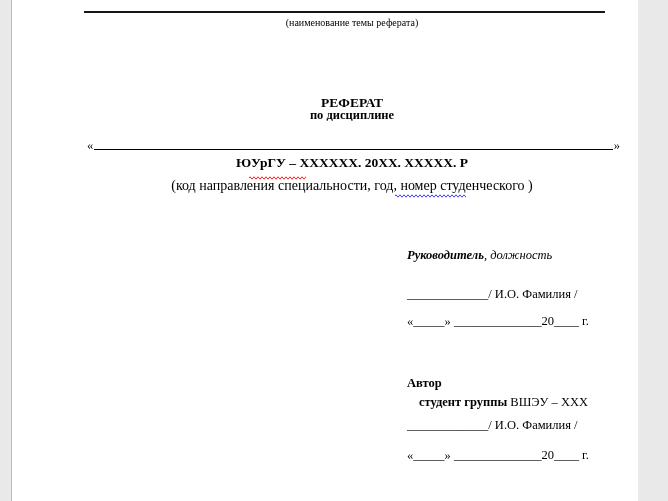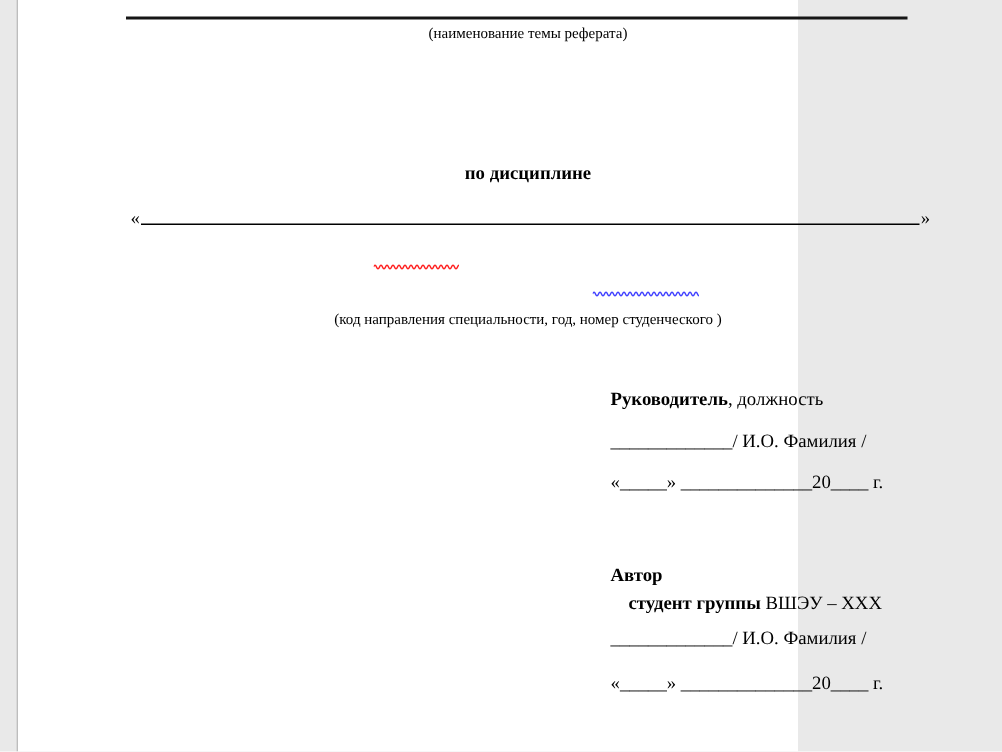--- a/index.html
+++ b/index.html
@@ -7,77 +7,79 @@
     width: 668px; height: 501px;
     background: #e9e9e9;
     overflow: hidden;
     position: relative;
     font-family: "Liberation Serif", "DejaVu Serif", serif;
     color: #000;
   }
   .page {
     position: absolute;
     left: 11px; top: 0;
-    width: 521px; height: 501px;
+    width: 627px; height: 501px;
     background: #ffffff;
     border-left: 1px solid #bdbdbd;
     box-sizing: border-box;
   }
   .abs { position: absolute; }
   .top-rule {
     left: 72px; top: 11px; width: 521px; height: 2px;
     background: #161616;
   }
   .centerband { left: 72px; width: 536px; text-align: center; white-space: nowrap; }
   .topic-caption { top: 17px; font-size: 10px; line-height: 12px; }
   .title   { top: 95px;  font-size: 13.5px; font-weight: bold; line-height: 15px; }
   .subtitle{ top: 108px; font-size: 12.5px; font-weight: bold; line-height: 15px; }
   .code    { top: 155px; font-size: 13.5px; font-weight: bold; line-height: 15px; }
-  .code-caption { top: 179px; font-size: 10px; line-height: 13px; margin-top: 28px; }
+  .code-caption { top: 179px; font-size: 14px; line-height: 13px; }
   .quote-row {
     left: 75px; top: 138px; width: 533px; height: 14px;
     display: flex; align-items: flex-end;
     font-size: 12.5px; line-height: 14px;
   }
   .quote-row .blank {
     flex: 1 1 auto; height: 1px;
     border-bottom: 1px solid #000;
     margin: 0 1px 2px 1px;
   }
   .squig { height: 5px; overflow: hidden; }
   .squig-red  { left: 237px; top: 175px; width: 57px; }
   .squig-blue { left: 383px; top: 193px; width: 71px; }
   .fldline { left: 395px; white-space: nowrap; font-size: 12.5px; line-height: 15px; }
   .b { font-weight: bold; }
-  .sup-role { top: 259px; }
+  .sup-role { top: 248px; font-style: italic; }
   .sup-sig  { top: 287px; }
   .sup-date { top: 314px; }
   .aut-label{ top: 376px; text-align: right; }
   .aut-group{ top: 395px; margin-left: 12px; }
   .aut-sig  { top: 418px; }
   .aut-date { top: 448px; }
 </style>
 </head>
 <body style="background: rgb(233, 233, 233);">
 
 <div class="page" style="background: rgb(255, 255, 255);">
 
   <div class="abs top-rule"></div>
 
   <div class="abs centerband topic-caption">(наименование темы реферата)</div>
 
+  <div class="abs centerband title">РЕФЕРАТ</div>
 
   <div class="abs centerband subtitle">по дисциплине</div>
 
   <div class="abs quote-row">
     <span>«</span>
     <div class="blank"></div>
     <span>»</span>
   </div>
 
+  <div class="abs centerband code">ЮУрГУ – ХХХХХХ. 20ХХ. ХХХХХ. Р</div>
 
   <div class="abs squig squig-red">
       <svg width="57" height="5" style="display:block" xmlns="http://www.w3.org/2000/svg">
         <path d="M0 3 q1 -2.4 2 0 q1 2.4 2 0 q1 -2.4 2 0 q1 2.4 2 0 q1 -2.4 2 0 q1 2.4 2 0 q1 -2.4 2 0 q1 2.4 2 0 q1 -2.4 2 0 q1 2.4 2 0 q1 -2.4 2 0 q1 2.4 2 0 q1 -2.4 2 0 q1 2.4 2 0 q1 -2.4 2 0 q1 2.4 2 0 q1 -2.4 2 0 q1 2.4 2 0 q1 -2.4 2 0 q1 2.4 2 0 q1 -2.4 2 0 q1 2.4 2 0 q1 -2.4 2 0 q1 2.4 2 0 q1 -2.4 2 0 q1 2.4 2 0 q1 -2.4 2 0 q1 2.4 2 0 q1 -2.4 2 0" fill="none" stroke="#ff1f1f" stroke-width="1"></path>
       </svg>
     </div>
 
   <div class="abs centerband code-caption">(код направления специальности, год, номер студенческого )</div>
 
   <div class="abs squig squig-blue">

